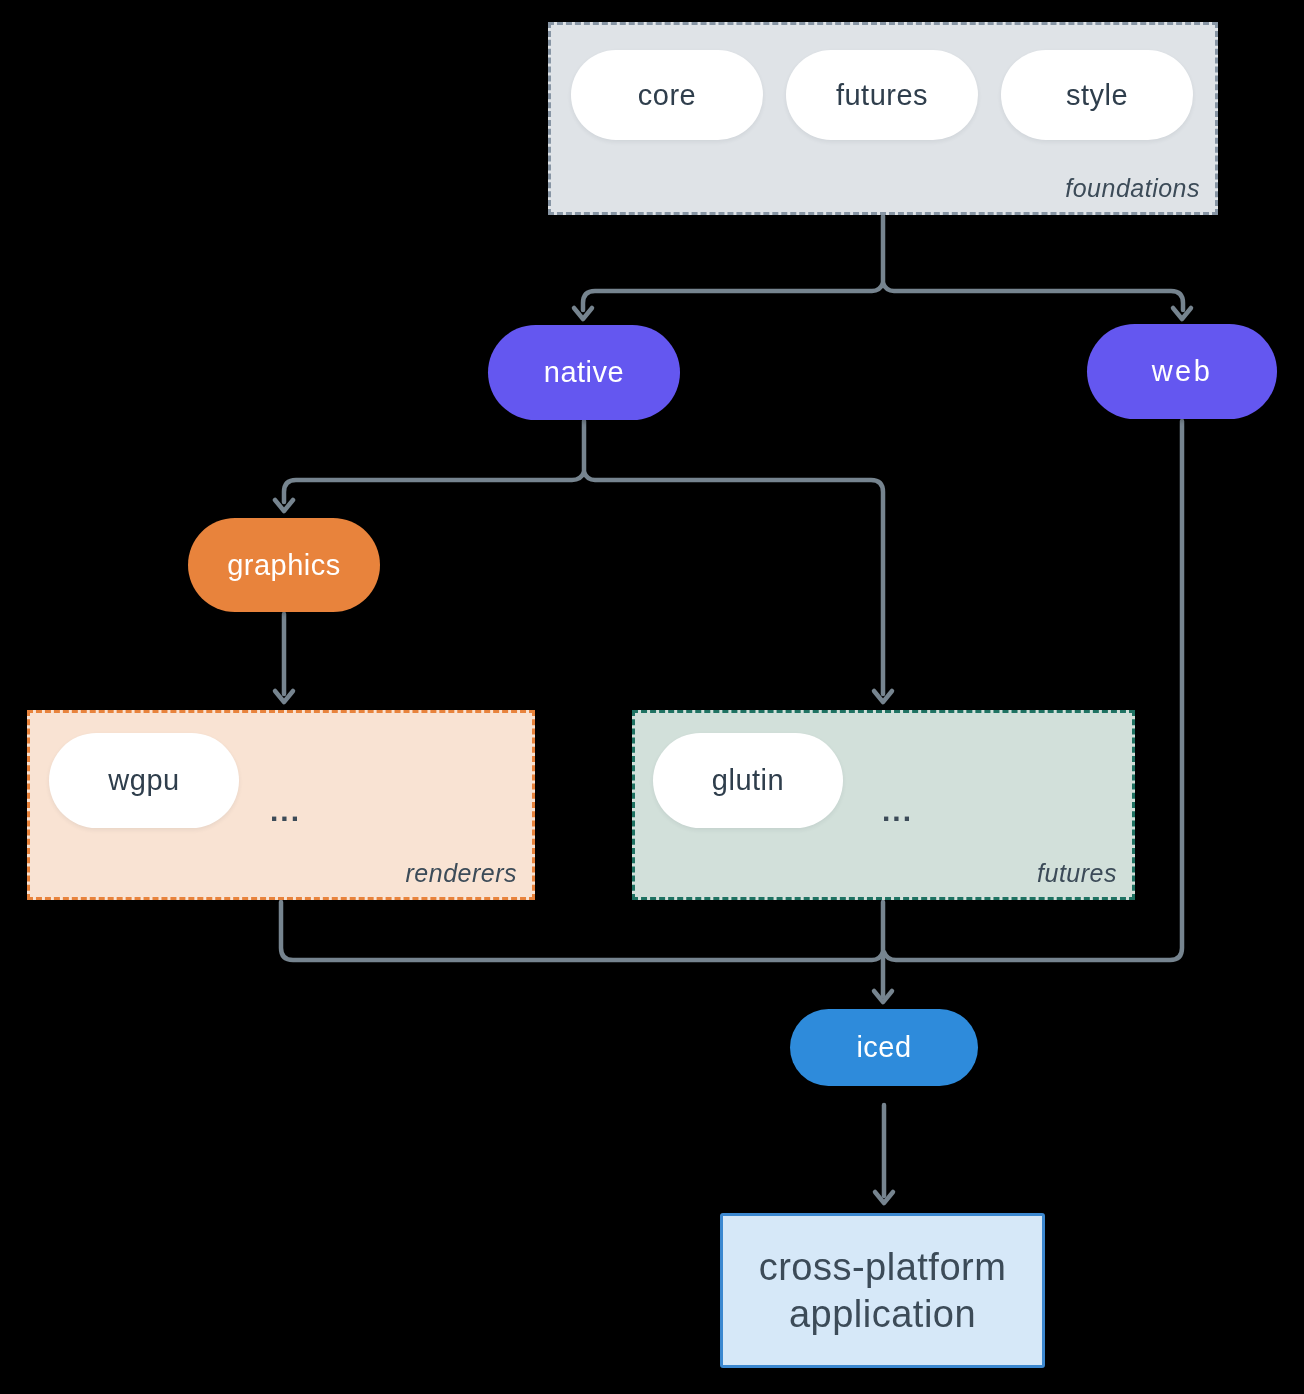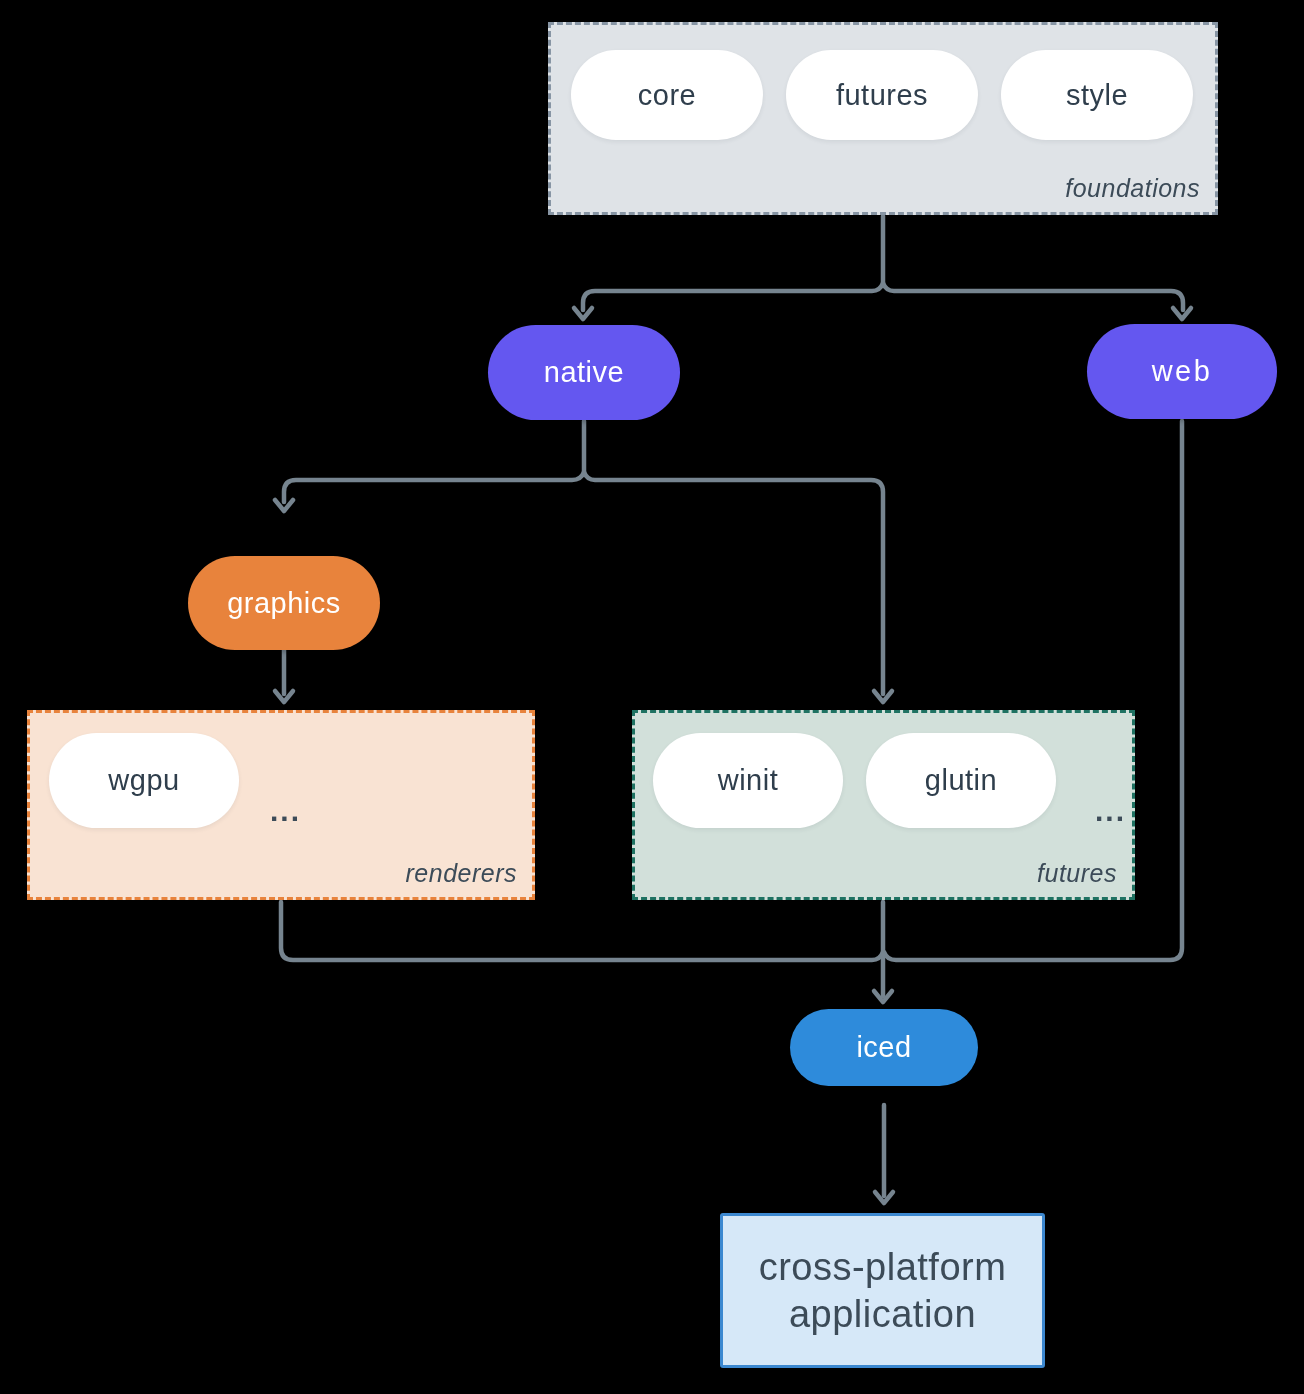--- a/index.html
+++ b/index.html
@@ -41,21 +41,21 @@
     position:absolute;right:15px;bottom:9px;
     font-size:25px;color:#3C4B58;letter-spacing:0.5px;font-style:italic;
   }
   .node{
     position:absolute;z-index:2;display:flex;align-items:center;justify-content:center;
     border-radius:999px;font-size:29px;font-weight:500;color:#fff;letter-spacing:0.5px;
     box-shadow:0 2px 5px rgba(0,0,0,0.25);
   }
   .node-native{left:488px;top:325px;width:192px;height:95px;background:#6457F0;}
   .node-web{left:1087px;top:324px;width:190px;height:95px;background:#6457F0;letter-spacing:2.5px;}
-  .node-graphics{left:188px;top:518px;width:192px;height:94px;background:#E8833C;margin-top:38px;}
+  .node-graphics{left:188px;top:518px;width:192px;height:94px;background:#E8833C;}
   .node-iced{left:790px;top:1009px;width:188px;height:77px;background:#2E8BDB;}
   .app-box{
     position:absolute;z-index:2;left:720px;top:1213px;width:325px;height:155px;
     box-sizing:border-box;background:#D6E8F8;border:3px solid #3C88D0;border-radius:3px;
     display:flex;flex-direction:column;align-items:center;justify-content:center;
     font-size:38px;line-height:47px;color:#3C4B58;letter-spacing:0.5px;
   }
 </style>
 </head>
 <body>
@@ -108,21 +108,20 @@
 
   <div class="node node-graphics">graphics</div>
 
   <div class="group group-renderers">
     <div class="pill pill-in-group">wgpu</div>
     <div class="dots">...</div>
     <div class="group-label">renderers</div>
   </div>
 
   <div class="group group-shells">
-    <div class="pill pill-in-group">winit</div>
     <div class="pill pill-in-group">glutin</div>
     <div class="dots">...</div>
     <div class="group-label">futures</div>
   </div>
 
   <div class="node node-iced">iced</div>
 
   <div class="app-box">
     <span>cross-platform</span>
     <span>application</span>

